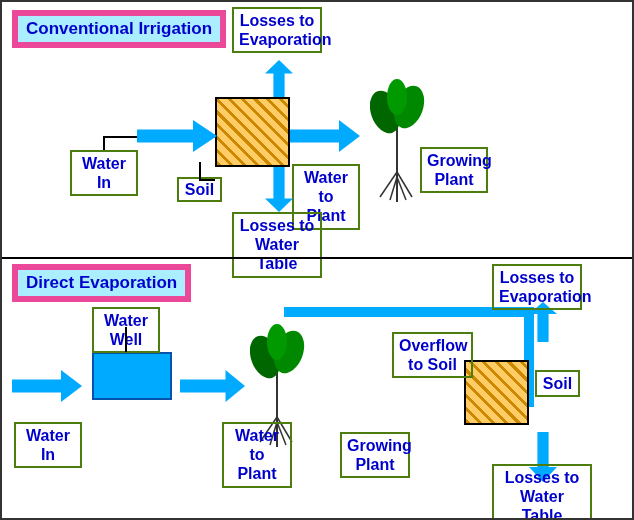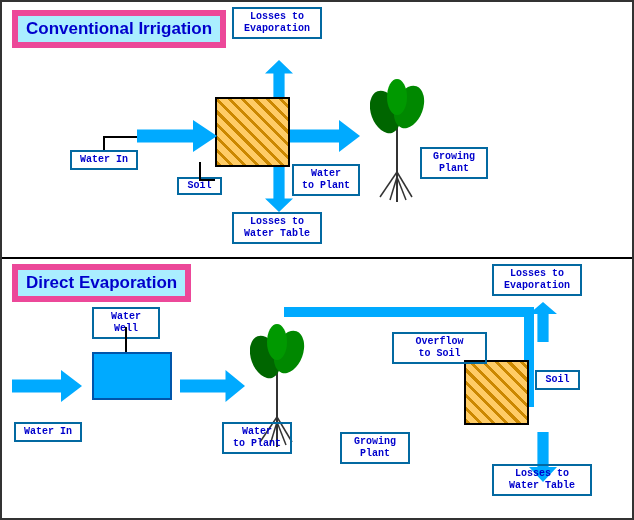--- a/index.html
+++ b/index.html
@@ -10,28 +10,27 @@
       font-family: Arial, sans-serif;
       font-size: 12px;
       font-weight: bold;
       position: relative;
       overflow: hidden;
       border: 2px solid #333;
     }
 
     .label-box {
       position: absolute;
-      border: 2px solid #0369a1;
+      border: 2px solid #4d7c0f;
       padding: 2px 5px;
       text-align: center;
       color: #0000cc;
       font-weight: bold;
-      font-size: 10px;
+      font-size: 16px;
       line-height: 1.2;
-      font-family: Liberation Mono, monospace;
     }
 
     
     .arrow-right {
       position: absolute;
       background: #00aaff;
       clip-path: polygon(0 30%, 70% 30%, 70% 0%, 100% 50%, 70% 100%, 70% 70%, 0 70%);
     }
 
     .arrow-up {
@@ -215,19 +214,19 @@
 <div class="label-box" style="left:533px; top:368px; width:45px;">
   <span>Soil</span>
 </div>
 
 <div class="arrow-up" style="left:527px; top:300px; width:28px; height:40px;"></div>
 
 <div class="label-box" style="left:490px; top:262px; width:90px;">
   <span>Losses to<br>Evaporation</span>
 </div>
 
-<div class="label-box" style="left:390px; top:330px; width:95px;">
+<div class="label-box" style="left:390px; top:330px; width:81px;">
   <span>Overflow<br>to Soil</span>
 </div>
 
 <div class="label-box" style="left:490px; top:462px; width:100px;">
   <span>Losses to<br>Water Table</span>
 </div>
 
 </body></html>

